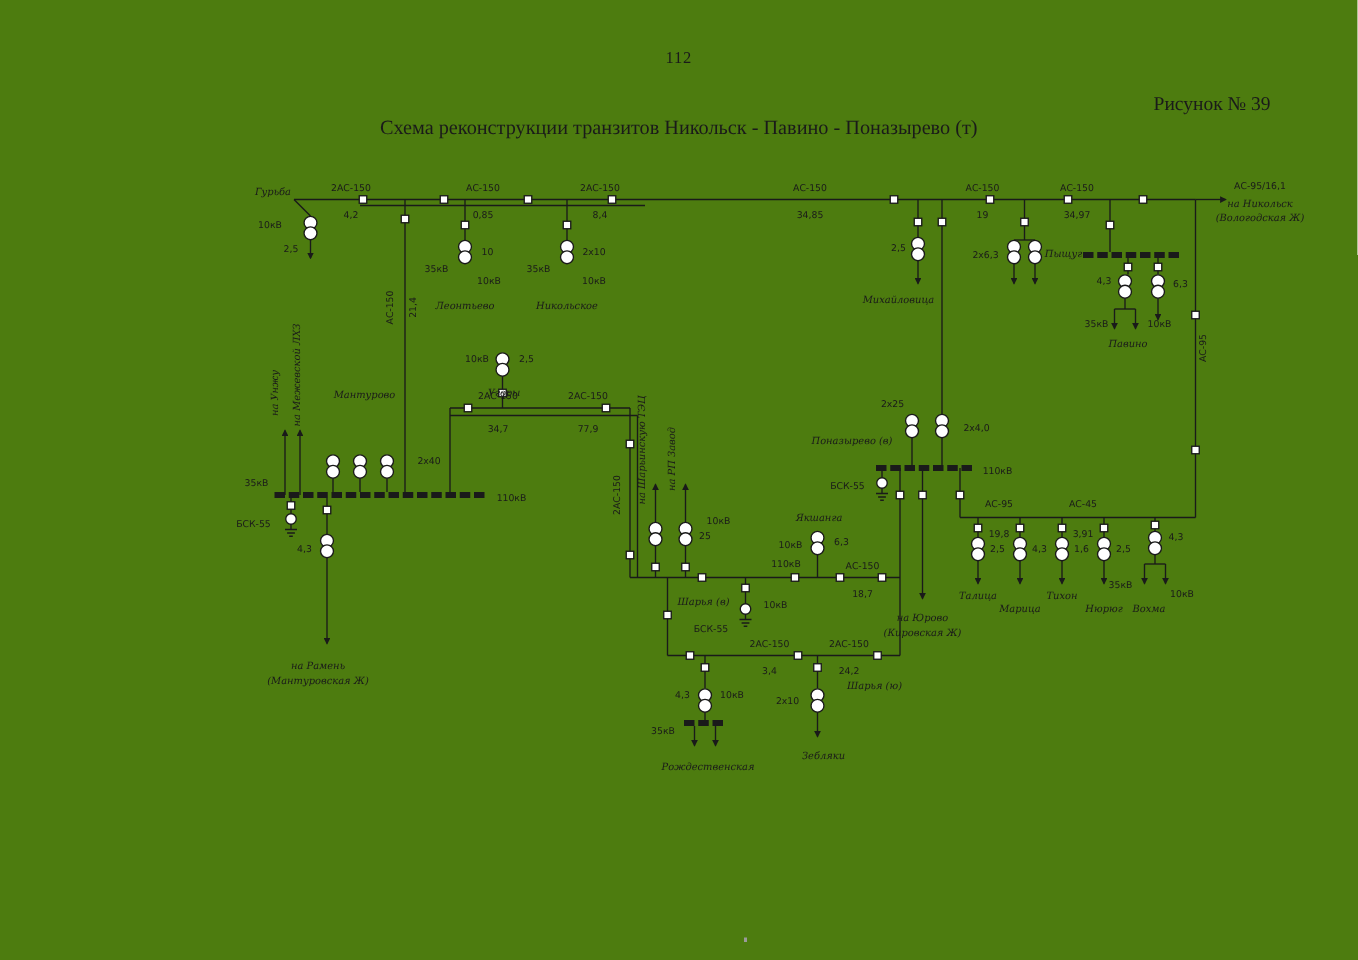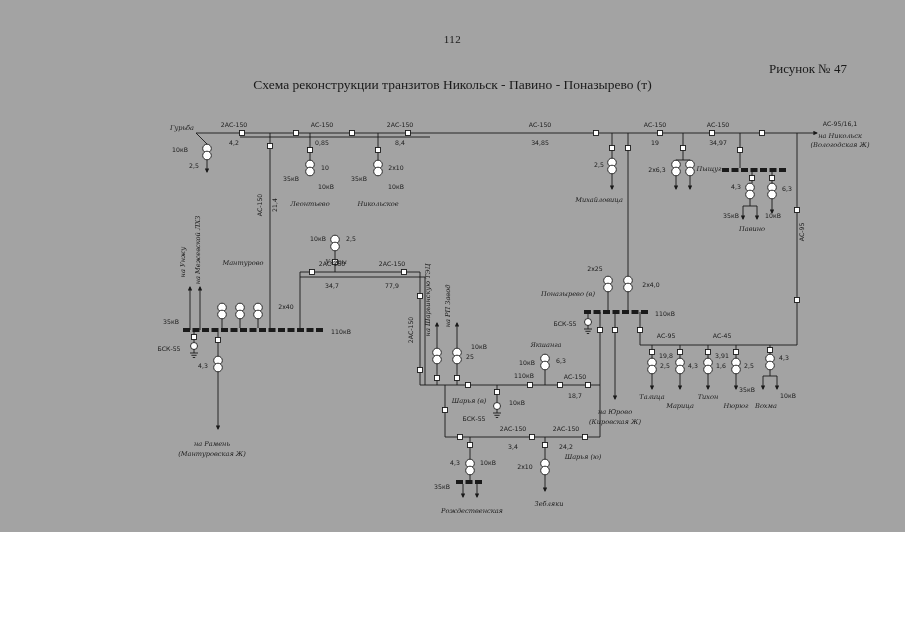--- a/index.html
+++ b/index.html
@@ -1,16 +1,16 @@
 <!DOCTYPE html>
 <html><head>
 <meta charset="utf-8">
 <style>
   html,body{margin:0;padding:0;background:#ffffff;}
-  .page{position:relative;width:905px;height:532px;background:#a3a3a3;overflow:hidden;
+  .page{position:relative;width:905px;height:640px;background:#4d7c0f;overflow:hidden;
         --ink:#1a1a1a;color:var(--ink);font-family:"Liberation Serif",serif;}
   .pagenum{position:absolute;top:33px;left:0;width:100%;text-align:center;
            font-size:11px;letter-spacing:.5px;}
   .figure{position:absolute;top:61px;right:58px;font-size:13px;}
   .title{position:absolute;top:77px;left:0;width:100%;text-align:center;font-size:13.5px;}
   svg{position:absolute;left:0;top:0;}
   .ln path,.ar path{stroke:var(--ink);stroke-width:.9;fill:none;}
   .bus line{stroke:var(--ink);stroke-width:4;stroke-dasharray:7 2.5;}
   .cap circle{fill:#fff;stroke:var(--ink);stroke-width:.9;}
   #t2 circle{fill:#fff;stroke:var(--ink);stroke-width:.9;}
@@ -18,21 +18,21 @@
   #gnd{stroke:var(--ink);stroke-width:.9;fill:none;}
   .tv{font-family:"DejaVu Sans",sans-serif;font-size:6.2px;fill:var(--ink);text-anchor:middle;}
   .tn{font-family:"DejaVu Serif",serif;font-style:italic;font-size:6.6px;fill:var(--ink);text-anchor:middle;}
   .dot{position:absolute;left:496px;top:625px;width:2px;height:3px;background:#9a9a9a;}
 </style>
 </head>
 <body>
 
 <div class="page" style="--ink: #1a1a1a;">
   <div class="pagenum">112</div>
-  <div class="figure">Рисунок № 47</div>
+  <div class="figure">Рисунок № 39</div>
   <div class="title">Схема реконструкции транзитов Никольск - Павино - Поназырево (т)</div>
 
   <svg width="905" height="640" viewBox="0 0 905 640">
     <defs>
       <g id="t2">
           <circle cy="-3.5" r="4.3"></circle>
           <circle cy="3.5" r="4.3"></circle>
         </g>
       <rect id="bk" x="-2.5" y="-2.5" width="5" height="5"></rect>
       <path id="gnd" d="M0,0 V3.5 M-4,3.5 H4 M-2.6,5.8 H2.6 M-1.2,8 H1.2"></path>

